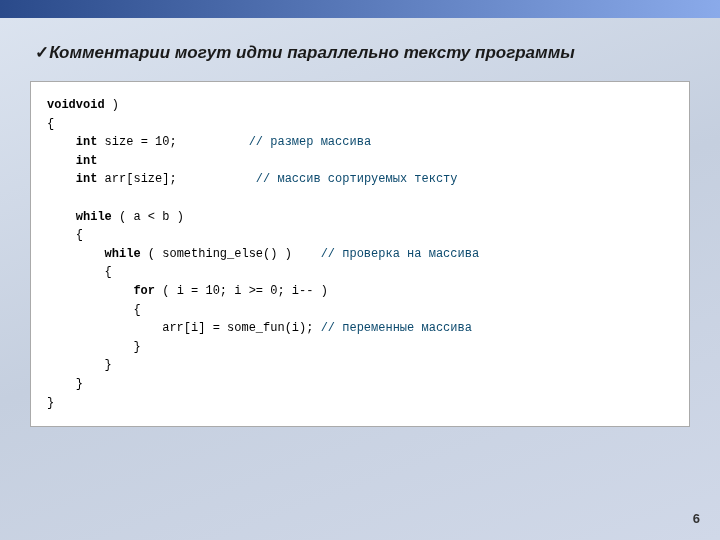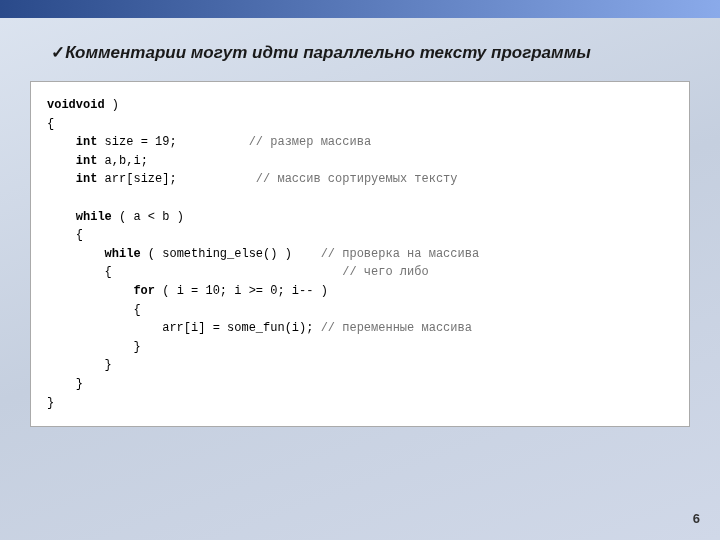--- a/index.html
+++ b/index.html
@@ -31,21 +31,20 @@
     }
 
     .title {
       margin-top: 22px;
       margin-bottom: 18px;
       font-size: 17px;
       font-style: italic;
       font-weight: bold;
       color: #1a1a1a;
       padding-left: 5px;
-      margin-left: 16px;
     }
 
     .checkmark {
       font-style: normal;
     }
 
     .code-box {
       background: #ffffff;
       border: 1px solid #aaaaaa;
       padding: 14px 16px;
@@ -60,21 +59,21 @@
       display: flex;
       white-space: pre;
     }
 
     .kw {
       font-weight: bold;
       color: #000000;
     }
 
     .comment {
-      color: #737373;
+      color: #0c4a6e;
     }
 
     .page-number {
       position: absolute;
       bottom: 14px;
       right: 20px;
       font-size: 13px;
       color: #333333;
       font-weight: bold;
     }
@@ -88,35 +87,35 @@
   <div class="title">
     <span class="checkmark">✓</span><span>Комментарии могут идти параллельно тексту программы</span>
   </div>
 
   <div class="code-box">
 
     <div class="code-line"><span class="kw">void</span><span class="kw">void</span><span> )</span></div>
 
     <div class="code-line"><span>{</span></div>
 
-    <div class="code-line"><span>    </span><span class="kw">int</span><span> size = 19;          </span><span class="comment">// размер массива</span></div>
+    <div class="code-line"><span>    </span><span class="kw">int</span><span> size = 10;          </span><span class="comment">// размер массива</span></div>
 
-    <div class="code-line"><span>    </span><span class="kw">int</span><span> a,b,i;               </span></div>
+    <div class="code-line"><span>    </span><span class="kw">int</span></div>
 
     <div class="code-line"><span>    </span><span class="kw">int</span><span> arr[size];           </span><span class="comment">// массив сортируемых тексту</span></div>
 
     <div class="code-line"><span>&nbsp;</span></div>
 
     <div class="code-line"><span>    </span><span class="kw">while</span><span> ( a &lt; b )</span></div>
 
     <div class="code-line"><span>    {</span></div>
 
     <div class="code-line"><span>        </span><span class="kw">while</span><span> ( something_else() )    </span><span class="comment">// проверка на массива</span></div>
 
-    <div class="code-line"><span>        {                                </span><span class="comment">// чего либо</span></div>
+    <div class="code-line"><span>        {                                </span></div>
 
     <div class="code-line"><span>            </span><span class="kw">for</span><span> ( i = 10; i &gt;= 0; i-- )</span></div>
 
     <div class="code-line"><span>            {</span></div>
 
     <div class="code-line"><span>                arr[i] = some_fun(i); </span><span class="comment">// переменные массива</span></div>
 
     <div class="code-line"><span>            }</span></div>
 
     <div class="code-line"><span>        }</span></div>

